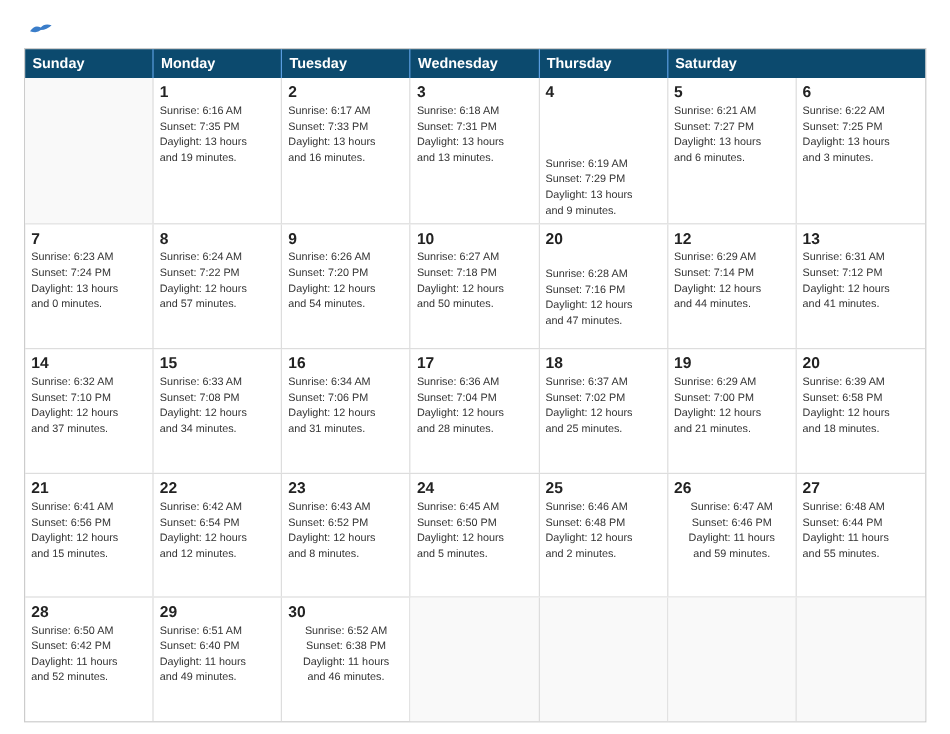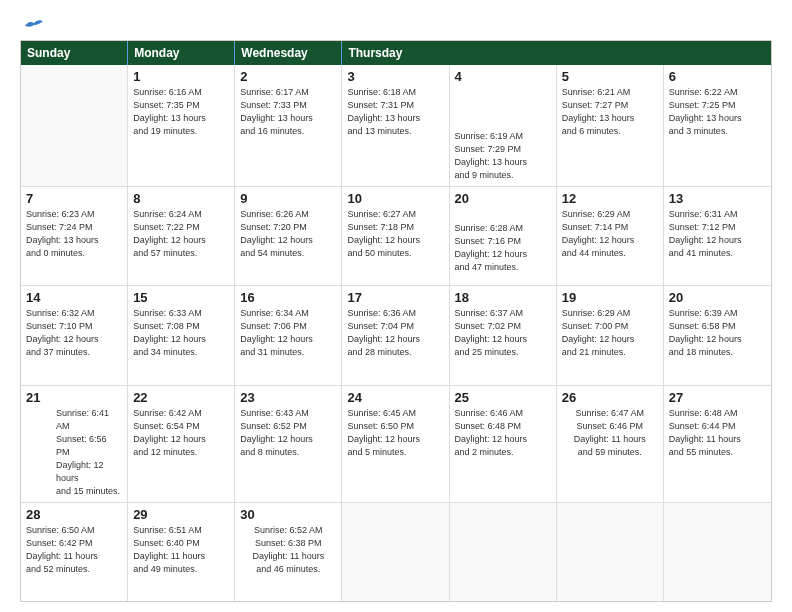--- a/index.html
+++ b/index.html
@@ -42,21 +42,21 @@
     }
     .calendar {
       flex: 1;
       display: flex;
       flex-direction: column;
       border: 1px solid #ccc;
     }
     .cal-header-row {
       display: grid;
       grid-template-columns: repeat(7, 1fr);
-      background: #14532d;
+      background: #0c4a6e;
     }
     .cal-header-cell {
       color: #fff;
       font-size: 12px;
       font-weight: bold;
       padding: 5px 6px;
       text-align: left;
       border-right: 1px solid #5a9de0;
     }
     .cal-header-cell:last-child { border-right: none; }
@@ -111,22 +111,24 @@
     <div class="title-block">
       <div class="month-title"></div>
       <div class="location"></div>
     </div>
   </div>
 
   <div class="calendar">
     <div class="cal-header-row">
     <div class="cal-header-cell">Sunday</div>
         <div class="cal-header-cell">Monday</div>
+        <div class="cal-header-cell">Tuesday</div>
         <div class="cal-header-cell">Wednesday</div>
         <div class="cal-header-cell">Thursday</div>
+        <div class="cal-header-cell">Saturday</div>
       </div>
     <div class="cal-body">
     <div class="cal-row">
           <div class="cal-cell empty"></div>
           <div class="cal-cell">
             <div class="day-num">1</div>
             <div class="cell-info" style="white-space: pre-line;">Sunrise: 6:16 AM
 Sunset: 7:35 PM
 Daylight: 13 hours
 and 19 minutes.</div>
@@ -265,21 +267,21 @@
             <div class="day-num">20</div>
             <div class="cell-info" style="white-space: pre-line;">Sunrise: 6:39 AM
 Sunset: 6:58 PM
 Daylight: 12 hours
 and 18 minutes.</div>
           </div>
         </div>
         <div class="cal-row">
           <div class="cal-cell">
             <div class="day-num">21</div>
-            <div class="cell-info" style="white-space: pre-line; margin-left: 30px;">Sunrise: 6:41 AM
+            <div class="cell-info" style="white-space: pre-line;">Sunrise: 6:41 AM
 Sunset: 6:56 PM
 Daylight: 12 hours
 and 15 minutes.</div>
           </div>
           <div class="cal-cell">
             <div class="day-num">22</div>
             <div class="cell-info" style="white-space: pre-line;">Sunrise: 6:42 AM
 Sunset: 6:54 PM
 Daylight: 12 hours
 and 12 minutes.</div>

